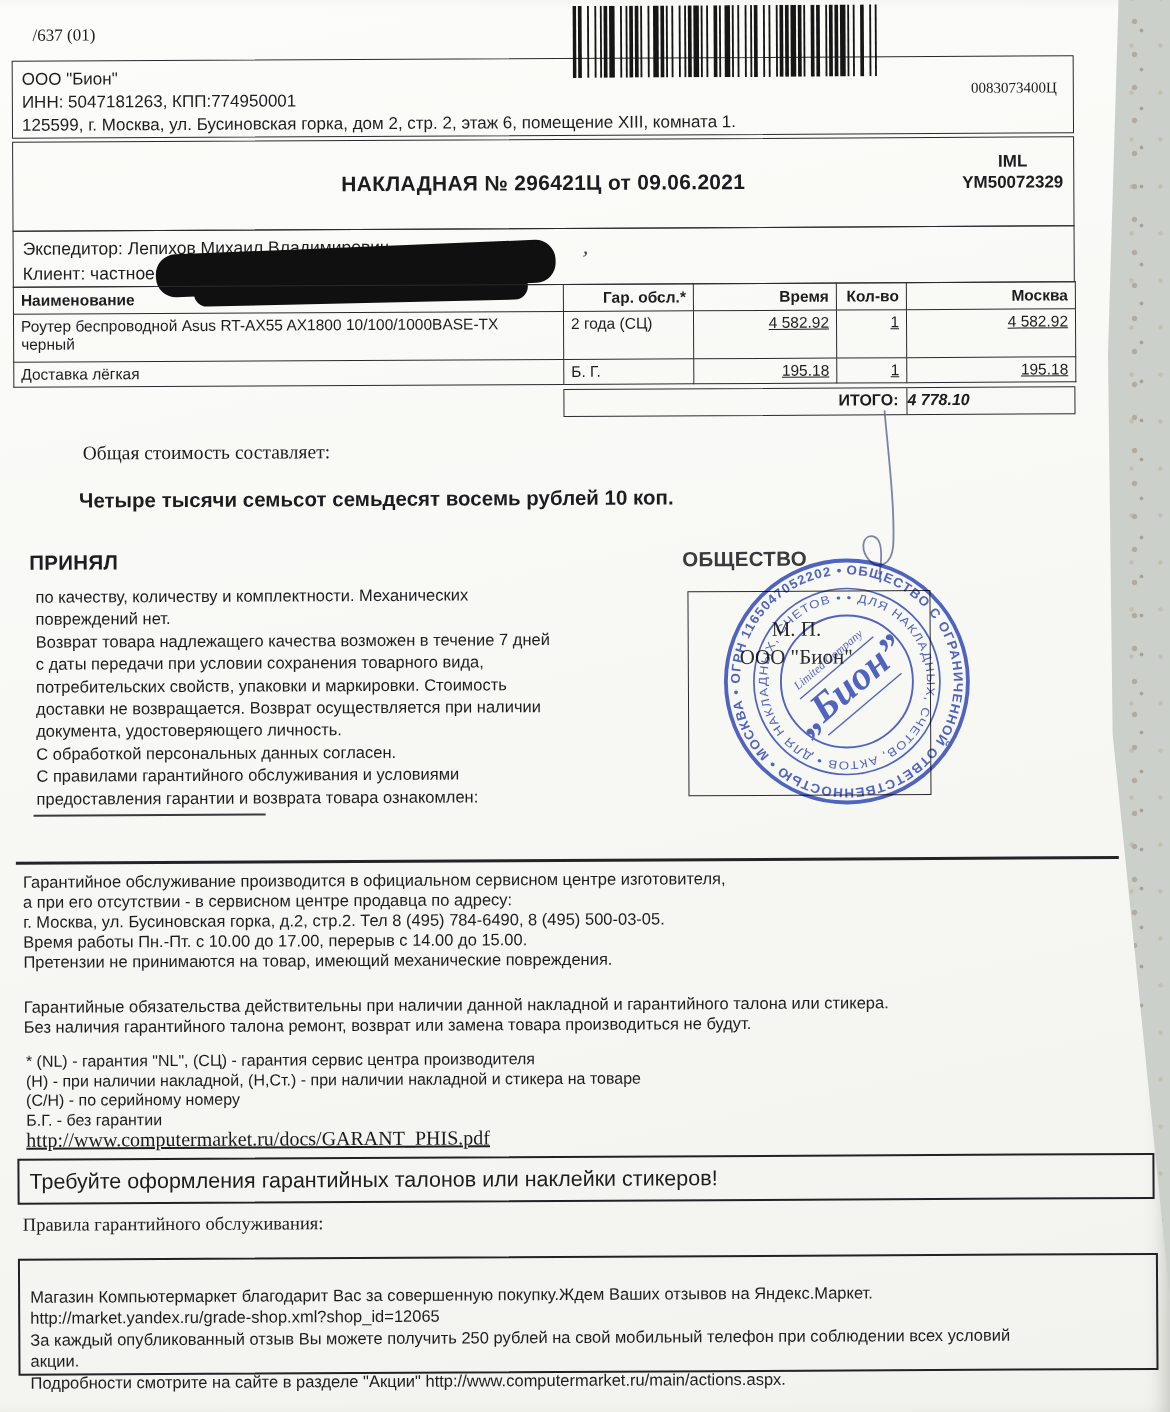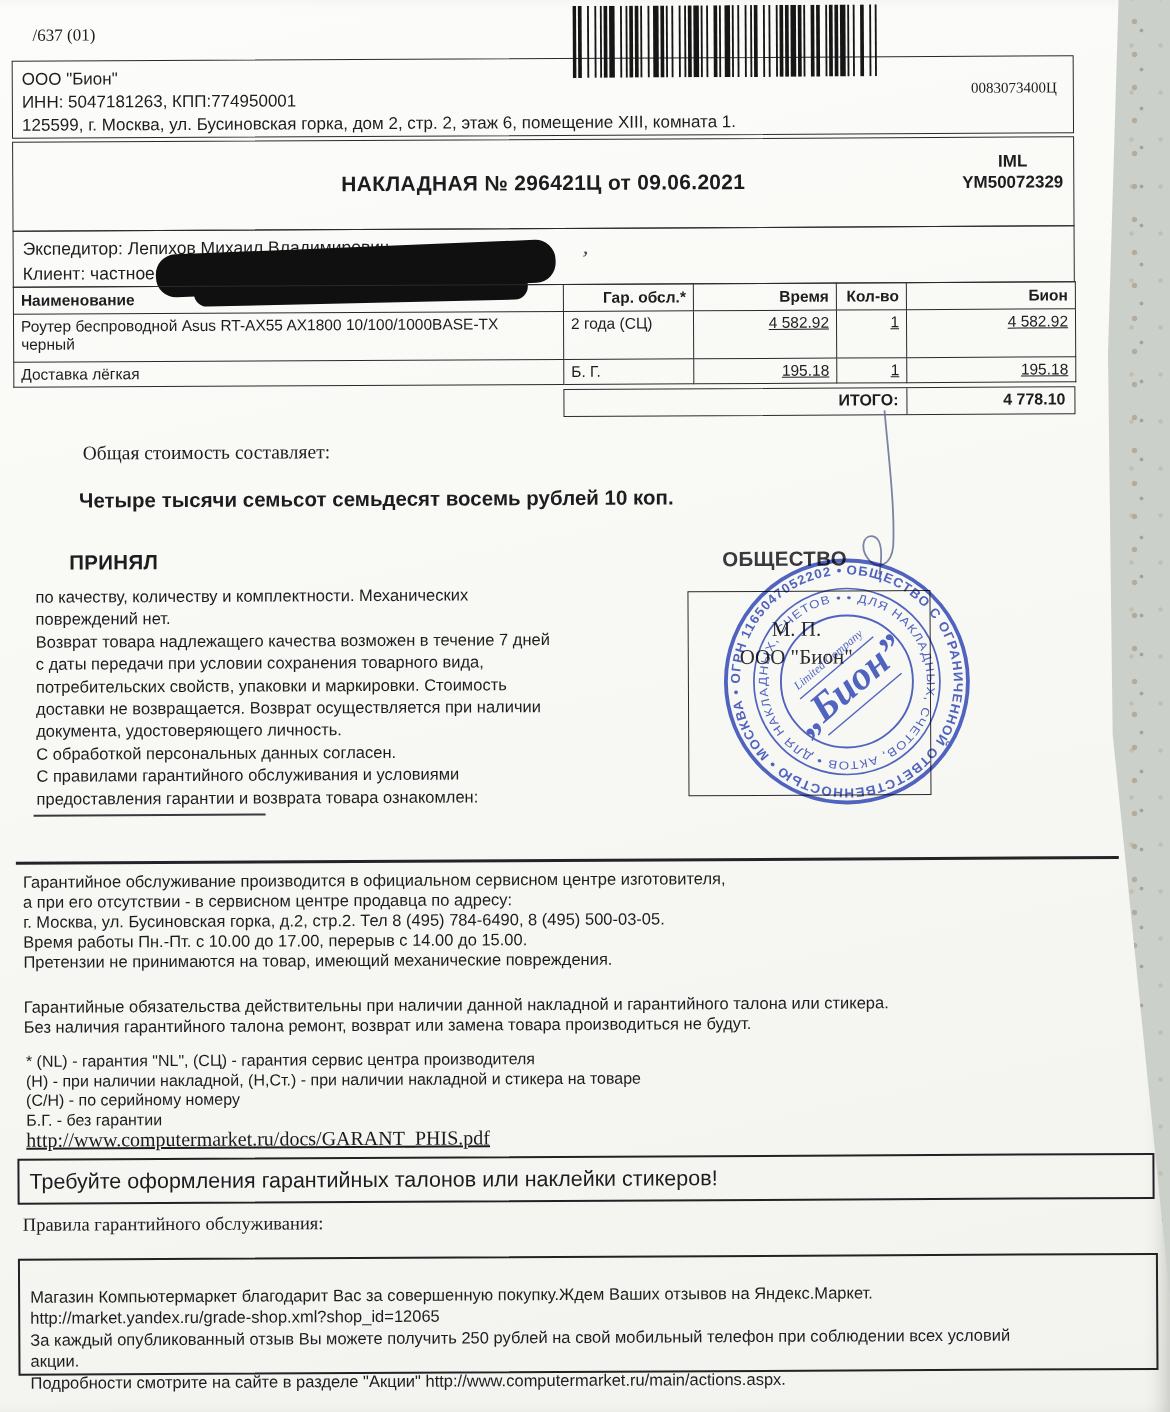--- a/index.html
+++ b/index.html
@@ -34,24 +34,24 @@
   .doc-title{width:100%;text-align:center;top:31px;font-size:21px;font-weight:bold;letter-spacing:.3px;}
   .courier{right:10px;top:4px;text-align:center;font-size:17px;font-weight:bold;line-height:21px;margin-top:9px;}
   .parties-box{left:15px;top:228px;width:1062px;height:57px;padding:5px 0 0 9px;font-size:17.5px;line-height:25px;}
   table.items{position:absolute;left:15px;top:284px;width:1062px;border-collapse:collapse;table-layout:fixed;font-size:15.5px;}
   table.items td,table.items th{border:1.6px solid #2a2a2e;padding:3px 7px;vertical-align:top;}
   table.items th{font-weight:bold;text-align:right;padding:4px 7px;}
   table.items th.nm{text-align:left;}
   td.num{text-align:right;text-decoration:underline;}
   .totrow{left:565px;top:388.5px;width:512px;height:28px;display:flex;font-weight:bold;font-size:16px;}
   .totrow .lbl{width:343px;border-right:1.6px solid #2a2a2e;box-sizing:border-box;text-align:right;padding:3px 8px 0 0;}
-  .totrow .val{flex:1;text-align:right;padding:3px 9px 0 0;}
+  .totrow .val{flex:1;text-align:left;padding:3px 9px 0 0;font-style:italic;}
   .words-label{left:84px;top:440px;font-size:19.5px;}
   .words{left:80px;top:486px;font-size:20.5px;font-weight:bold;}
-  .sec-head{font-size:20.5px;font-weight:bold;letter-spacing:.3px;margin-left:40px;}
+  .sec-head{font-size:20.5px;font-weight:bold;letter-spacing:.3px;}
   .accepted-text{left:36px;top:583px;width:565px;font-size:16.5px;line-height:22.4px;}
   .mp-box{left:688px;top:592px;width:243px;height:205px;}
   .mp-label{left:772px;top:618px;font-size:21px;color:#2c2c30;}
   .mp-company{left:740px;top:646px;font-size:21px;color:#2c2c30;}
   .sig-line{left:33px;top:812px;width:232px;border-top:2px solid #3a3a3e;}
   .divider{left:15px;top:859px;width:1103px;border-top:3px solid #242428;}
   .body-text{font-size:16.5px;line-height:20px;}
   .legend-text{left:24px;top:1049px;font-size:16px;line-height:19.7px;}
   .garant-url{left:24px;top:1126px;font-size:20px;text-decoration:underline;color:#1b1b1e;}
   .banner-box{left:15px;top:1156px;width:1137px;height:46px;border:2.2px solid #222226;box-sizing:border-box;display:flex;align-items:center;padding-left:10px;font-size:21.5px;}
@@ -153,21 +153,21 @@
           <col style="width:143px">
           <col style="width:70px">
           <col style="width:169px">
         </colgroup>
       <tbody>
           <tr>
         <th class="nm">Наименование</th>
         <th>Гар. обсл.*</th>
         <th>Время</th>
         <th>Кол-во</th>
-        <th>Бион</th>
+        <th>Москва</th>
       </tr>
       <tr style="height:48px;">
         <td>Роутер беспроводной Asus RT-AX55 AX1800 10/100/1000BASE-TX черный</td>
         <td>2 года (СЦ)</td>
         <td class="num">4 582.92</td>
         <td class="num">1</td>
         <td class="num">4 582.92</td>
       </tr>
       <tr>
         <td>Доставка лёгкая</td>

